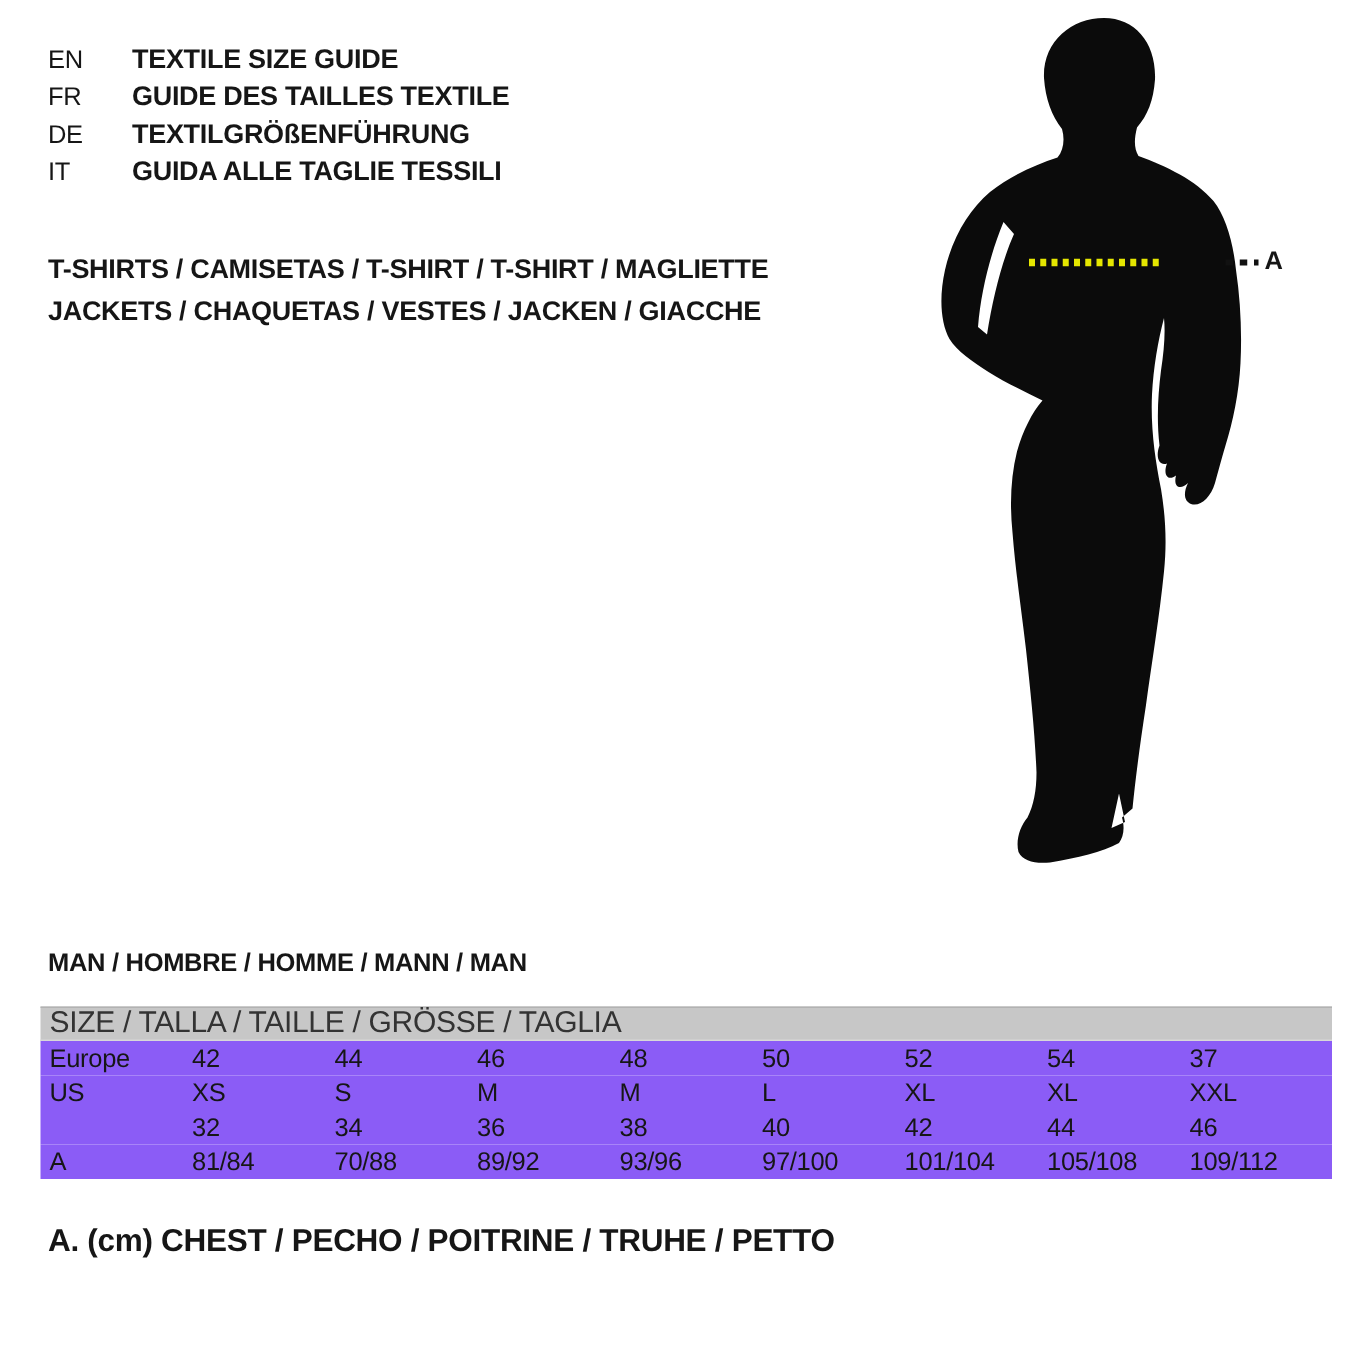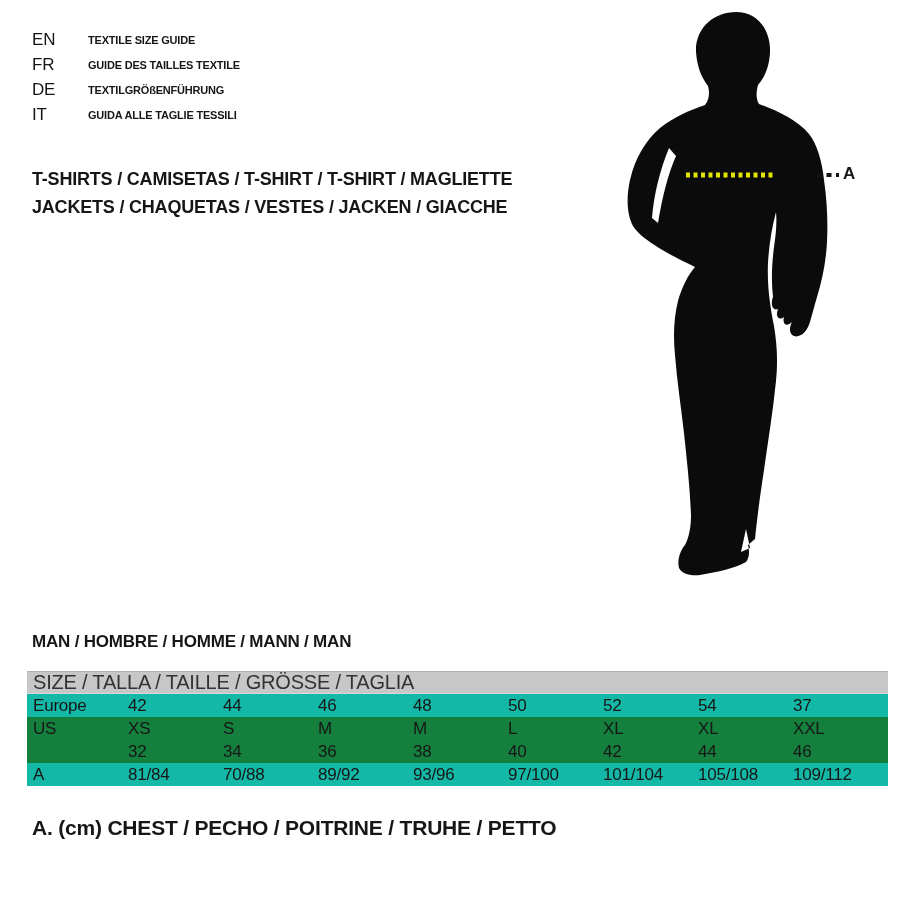--- a/index.html
+++ b/index.html
@@ -3,43 +3,43 @@
 <meta charset="utf-8">
 <style>
   * { margin:0; padding:0; box-sizing:border-box; }
   html,body { width:900px; height:900px; background:#ffffff; font-family:"Liberation Sans", sans-serif; }
   .canvas { position:relative; width:900px; height:900px; background:#ffffff; overflow:hidden; color:#161616; }
 
   
   .langs { position:absolute; left:32px; top:27px; }
   .lang-row { display:flex; height:25px; align-items:center; }
   .lang-code { width:56px; font-size:17px; font-weight:normal; letter-spacing:-0.2px; }
-  .lang-name { font-size:11px; font-weight:bold; letter-spacing:-0.2px; }
+  .lang-name { font-size:18px; font-weight:bold; letter-spacing:-0.2px; }
 
   
   .categories { position:absolute; left:32px; top:165px; }
   .category-line { font-size:18px; font-weight:bold; letter-spacing:-0.2px; line-height:28px; white-space:nowrap; }
 
   
   .figure-svg { position:absolute; left:0; top:0; width:900px; height:620px; }
   .measure-label { position:absolute; left:843px; top:164px; font-size:17px; font-weight:bold; }
 
   
   .section-title { position:absolute; left:32px; top:632px; font-size:17px; font-weight:bold; letter-spacing:-0.2px; }
 
   
   .size-table { position:absolute; left:27px; top:671px; width:861px; font-size:17px; letter-spacing:-0.2px; }
   .t-header { height:23px; display:flex; align-items:center; padding-left:6px;
               background:#c7c7c7; border-top:1px solid #b2b2b2; border-bottom:1px solid #d8d8d8;
               color:#333333; font-size:20px; }
   .t-row { display:grid; grid-template-columns:101px repeat(8, 1fr); height:23px; align-items:center; }
   .t-row .t-label { padding-left:6px; text-align:left; }
   .t-row .t-cell { text-align:left; }
-  .row-white { background:#14b8a6; }
-  .row-band  { background:#15803d; }
+  .row-white { background:#8b5cf6; }
+  .row-band  { background:#8b5cf6; }
 
   
   .footnote { position:absolute; left:32px; top:816px; font-size:21px; font-weight:bold; letter-spacing:-0.2px; }
 </style>
 </head>
 <body>
 
 <div class="canvas">
 
   <div class="langs">

